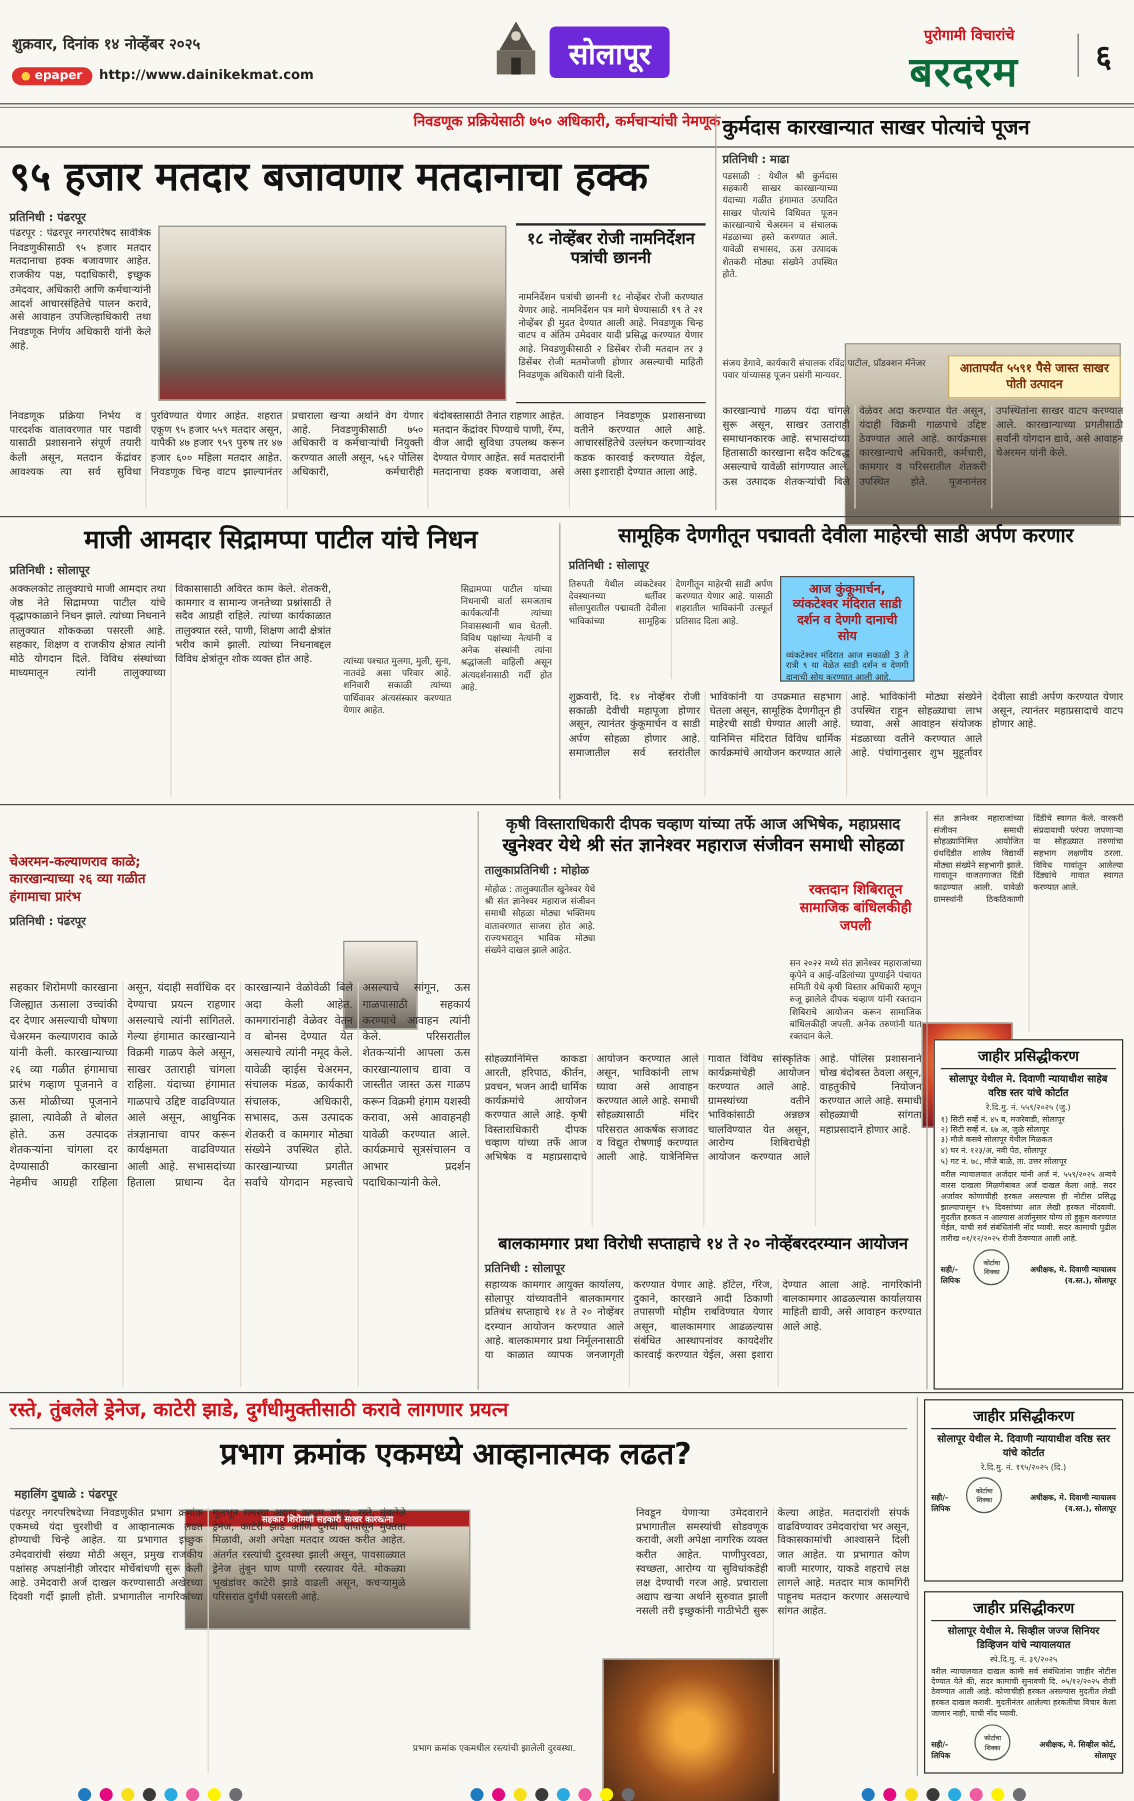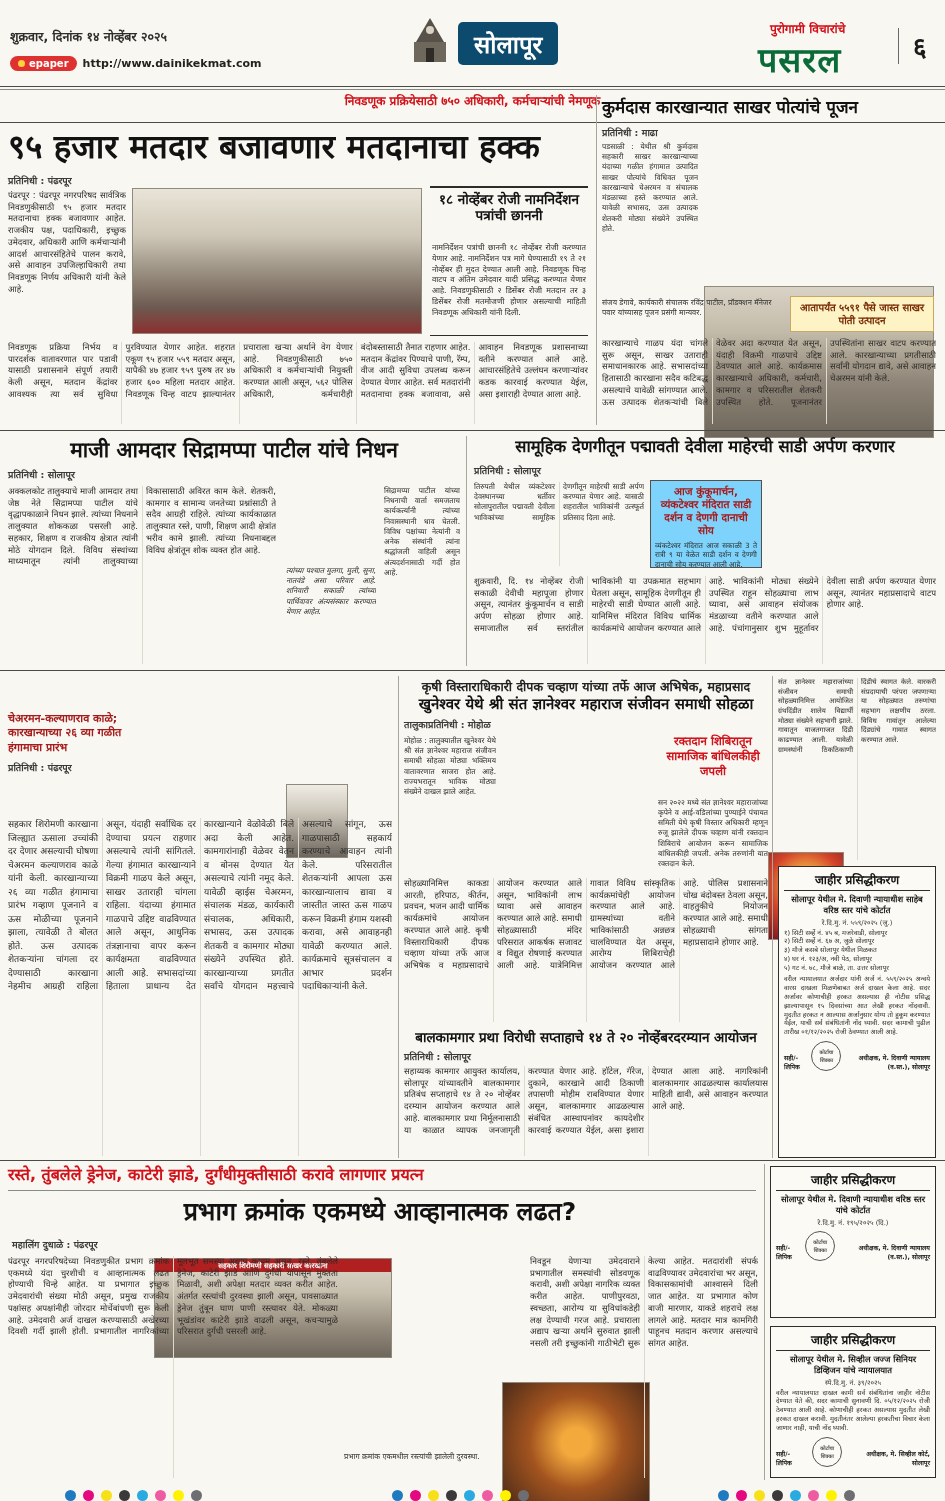--- a/index.html
+++ b/index.html
@@ -32,50 +32,50 @@
   .notice-title { text-align:center; font-weight:bold; font-size:12px; border-bottom:1px solid #2e2d2a; padding-bottom:2px; color:#141414; }
   .notice-court { text-align:center; font-weight:bold; font-size:8.3px; line-height:1.3; margin:3px 0 2px; }
   .notice-meta { text-align:center; font-size:6.8px; color:#343330; margin-bottom:2px; }
   .notice-list { font-size:6.6px; line-height:1.35; white-space:pre-line; color:#2b2a27; }
   .notice-body { font-size:6.6px; line-height:1.35; text-align:justify; margin-top:2px; color:#2b2a27; }
   .notice-footer { display:flex; justify-content:space-between; align-items:flex-end; gap:4px; font-size:6.3px; font-weight:bold; margin-top:4px; }
   .stamp { border:1px solid #555; border-radius:50%; width:30px; height:30px; display:flex; align-items:center; justify-content:center; font-size:5.2px; text-align:center; color:#555; flex:none; }
   .dot { display:inline-block; width:11px; height:11px; border-radius:50%; margin-right:7px; }
   .epaper-pill { display:inline-flex; align-items:center; gap:4px; background:#e03131; color:#fff; font-size:10px; font-weight:bold; border-radius:9px; padding:2px 8px; }
   .epaper-dot { width:7px; height:7px; border-radius:50%; background:#ffd23d; display:inline-block; }
-  .city-box { background:#0c4a6e; color:#fff; font-size:24px; font-weight:bold; padding:5px 16px; border-radius:5px; }
+  .city-box { background:#6d28d9; color:#fff; font-size:24px; font-weight:bold; padding:5px 16px; border-radius:5px; }
   .pagenum { font-size:26px; font-weight:bold; border-left:1px solid #6a6a6a; padding-left:14px; }
   a { color:inherit; text-decoration:none; }
 </style>
 </head>
 <body>
 
 <div class="page">
 
   <div class="abs" style="left:10px; top:28px; font-size:12.5px; font-weight:bold; color:#2e2d2a;">शुक्रवार, दिनांक १४ नोव्हेंबर २०२५</div>
-  <div class="abs" style="left:10px; top:56px; display:flex; align-items:center; gap:6px;">
+  <div class="abs" style="left:10px; top:56px; display:flex; align-items:flex-start; gap:6px;">
     <span class="epaper-pill">
       <span class="epaper-dot"></span>
       <span>epaper</span>
     </span>
     <a href="#" style="font-size:11px; font-weight:bold; color:#23221f;">http://www.dainikekmat.com</a>
   </div>
 
   <div class="abs" style="left:408px; top:16px; width:44px; height:50px;">
     <svg width="44" height="50" viewBox="0 0 44 50">
       <rect x="6" y="26" width="32" height="20" fill="#6e675c"></rect>
       <path d="M22 2 L36 26 L8 26 Z" fill="#57514a"></path>
       <circle cx="22" cy="14" r="4" fill="#d8d2c4"></circle>
       <rect x="18" y="32" width="8" height="14" fill="#2e2b27"></rect>
     </svg>
   </div>
   <div class="abs city-box" style="left:458px; top:22px;">सोलापूर</div>
 
   <div class="abs red" style="left:770px; top:20px; font-size:12px; font-weight:bold;">पुरोगामी विचारांचे</div>
-  <div class="abs" style="left:758px; top:36px; font-size:34px; font-weight:bold; color:#0a6b38; letter-spacing:1px;">पसरल</div>
+  <div class="abs" style="left:758px; top:36px; font-size:34px; font-weight:bold; color:#0a6b38; letter-spacing:1px;">बरदरम</div>
   <div class="abs pagenum" style="left:898px; top:28px;">६</div>
 
   <div class="hr" style="left:0; top:86px; width:945px;"></div>
   <div class="hr" style="left:0; top:89px; width:945px; background:#8b8b85;"></div>
 
   <div class="abs headline red center" style="left:0; top:95px; width:945px; font-size:12px;">निवडणूक प्रक्रियेसाठी ७५० अधिकारी, कर्मचाऱ्यांची नेमणूक</div>
   <div class="hr" style="left:0; top:122px; width:945px;"></div>
 
   <div class="abs headline" style="left:8px; top:128px; width:584px; font-size:33px;">९५ हजार मतदार बजावणार मतदानाचा हक्क</div>
   <div class="abs byline" style="left:8px; top:174px;">प्रतिनिधी : पंढरपूर</div>
@@ -104,21 +104,21 @@
   <div class="abs highlight-box" style="left:790px; top:296px; width:144px;">आतापर्यंत ५५९१ पैसे जास्त साखर पोती उत्पादन</div>
 
   <div class="abs body-sm cols-3" style="left:602px; top:338px; width:334px; height:86px; overflow:hidden;">कारखान्याचे गाळप यंदा चांगले सुरू असून, साखर उताराही समाधानकारक आहे. सभासदांच्या हितासाठी कारखाना सदैव कटिबद्ध असल्याचे यावेळी सांगण्यात आले. ऊस उत्पादक शेतकऱ्यांची बिले वेळेवर अदा करण्यात येत असून, यंदाही विक्रमी गाळपाचे उद्दिष्ट ठेवण्यात आले आहे. कार्यक्रमास कारखान्याचे अधिकारी, कर्मचारी, कामगार व परिसरातील शेतकरी उपस्थित होते. पूजनानंतर उपस्थितांना साखर वाटप करण्यात आले. कारखान्याच्या प्रगतीसाठी सर्वांनी योगदान द्यावे, असे आवाहन चेअरमन यांनी केले.</div>
 
   <div class="hr" style="left:0; top:430px; width:945px;"></div>
 
   <div class="abs headline center" style="left:8px; top:438px; width:452px; font-size:21px;">माजी आमदार सिद्रामप्पा पाटील यांचे निधन</div>
   <div class="abs byline" style="left:8px; top:468px;">प्रतिनिधी : सोलापूर</div>
   <div class="abs body-sm cols-2" style="left:8px; top:486px; width:268px; height:178px; overflow:hidden;">अक्कलकोट तालुक्याचे माजी आमदार तथा जेष्ठ नेते सिद्रामप्पा पाटील यांचे वृद्धापकाळाने निधन झाले. त्यांच्या निधनाने तालुक्यात शोककळा पसरली आहे. सहकार, शिक्षण व राजकीय क्षेत्रात त्यांनी मोठे योगदान दिले. विविध संस्थांच्या माध्यमातून त्यांनी तालुक्याच्या विकासासाठी अविरत काम केले. शेतकरी, कामगार व सामान्य जनतेच्या प्रश्नांसाठी ते सदैव आग्रही राहिले. त्यांच्या कार्यकाळात तालुक्यात रस्ते, पाणी, शिक्षण आदी क्षेत्रांत भरीव कामे झाली. त्यांच्या निधनाबद्दल विविध क्षेत्रांतून शोक व्यक्त होत आहे.</div>
   <div class="abs photo" style="left:286px; top:486px; width:62px; height:74px; background:linear-gradient(180deg,#efece4 0%,#cfc9bd 35%,#9b948a 70%,#6c665e 100%);"></div>
-  <div class="abs body-xs" style="left:286px; top:566px; width:90px; height:98px; overflow:hidden;font-style:italic;">त्यांच्या पश्चात मुलगा, मुली, सुना, नातवंडे असा परिवार आहे. शनिवारी सकाळी त्यांच्या पार्थिवावर अंत्यसंस्कार करण्यात येणार आहेत.</div>
+  <div class="abs body-xs" style="left:286px; top:546px; width:90px; height:98px; overflow:hidden;">त्यांच्या पश्चात मुलगा, मुली, सुना, नातवंडे असा परिवार आहे. शनिवारी सकाळी त्यांच्या पार्थिवावर अंत्यसंस्कार करण्यात येणार आहेत.</div>
   <div class="abs body-xs" style="left:384px; top:486px; width:76px; height:178px; overflow:hidden;">सिद्रामप्पा पाटील यांच्या निधनाची वार्ता समजताच कार्यकर्त्यांनी त्यांच्या निवासस्थानी धाव घेतली. विविध पक्षांच्या नेत्यांनी व अनेक संस्थांनी त्यांना श्रद्धांजली वाहिली असून अंत्यदर्शनासाठी गर्दी होत आहे.</div>
 
   <div class="vr" style="left:466px; top:436px; height:230px;"></div>
 
   <div class="abs headline center" style="left:474px; top:438px; width:462px; font-size:16.5px;">सामूहिक देणगीतून पद्मावती देवीला माहेरची साडी अर्पण करणार</div>
   <div class="abs byline" style="left:474px; top:464px;">प्रतिनिधी : सोलापूर</div>
   <div class="abs body-xs cols-2" style="left:474px; top:482px; width:170px; height:84px; overflow:hidden;">तिरुपती येथील व्यंकटेश्वर देवस्थानच्या धर्तीवर सोलापुरातील पद्मावती देवीला भाविकांच्या सामूहिक देणगीतून माहेरची साडी अर्पण करण्यात येणार आहे. यासाठी शहरातील भाविकांनी उत्स्फूर्त प्रतिसाद दिला आहे.</div>
   <div class="abs infobox" style="left:650px; top:480px; width:112px; height:88px; overflow:hidden;">
     <div class="infobox-title">आज कुंकूमार्चन, व्यंकटेश्वर मंदिरात साडी दर्शन व देणगी दानाची सोय</div>
     <div class="infobox-body">व्यंकटेश्वर मंदिरात आज सकाळी 3 ते रात्री ९ या वेळेत साडी दर्शन व देणगी दानाची सोय करण्यात आली आहे.</div>

